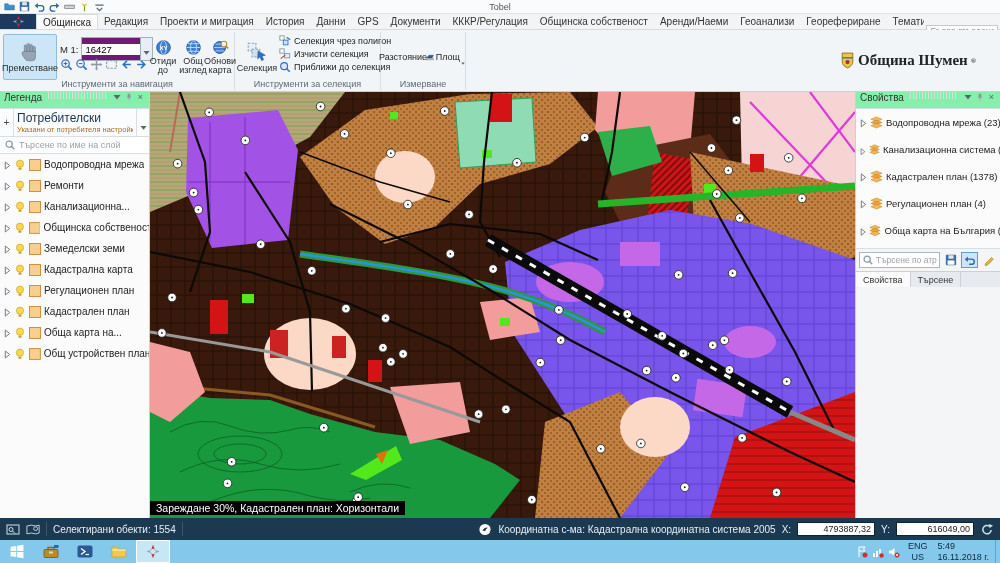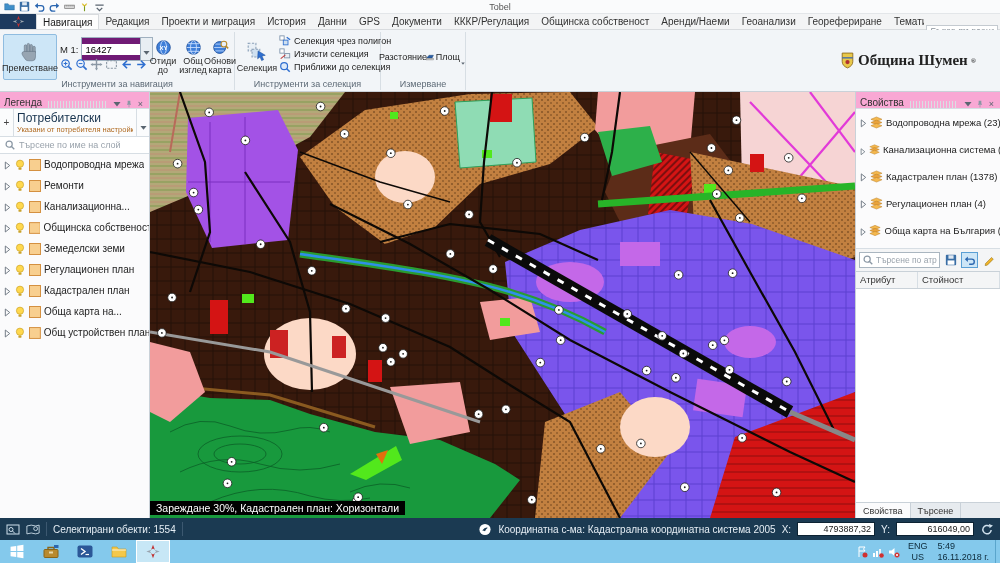--- a/index.html
+++ b/index.html
@@ -49,21 +49,21 @@
   .measure-btn{position:absolute;top:3px;width:40px;height:44px;display:flex;flex-direction:row;align-items:center;justify-content:center;gap:1px;cursor:pointer}
   .measure-btn .blab{font-size:9px}
   .org-logo{position:absolute;right:24px;top:22px;display:flex;align-items:center;gap:3px;font-family:"Liberation Serif",serif;font-weight:bold;font-size:15px;color:#222}
   .org-logo sup{font-size:7px}
   .org-logo .ico{width:15px;height:17px}.org-logo svg{width:100%;height:100%}
 
   
   .main{position:absolute;left:0;top:92px;width:100%;height:426px;display:flex}
   .panel{background:#f4f5f6;border-right:1px solid #c9d1d8;display:flex;flex-direction:column}
   .panel.right{border-right:none;border-left:1px solid #c9d1d8}
-  .phead{height:17px;background:#f9a8d4;border-bottom:1px solid #d7dee4;display:flex;align-items:flex-end;padding:0 4px;gap:3px}
+  .phead{height:17px;background:#86efac;border-bottom:1px solid #d7dee4;display:flex;align-items:flex-start;padding:0 4px;gap:3px}
   .phead .ptitle{font-size:10px;color:#333}
   .phead .ptexture{flex:1;height:7px;background:repeating-linear-gradient(90deg,#d9dee3 0 1px,transparent 1px 3px);margin:0 3px}
   .phead .hic{width:9px;height:9px;display:flex;align-items:center;justify-content:center;font-size:9px;color:#5a6570;cursor:pointer}
   .phead .hic svg{width:8px;height:8px}
 
   
   .legend{width:150px}
   .profile-row{display:flex;align-items:stretch;border-bottom:1px solid #d7dee4;background:#fbfcfd}
   .plus-btn{width:14px;border-right:1px solid #d7dee4;display:flex;align-items:center;justify-content:center;font-size:10px;color:#444;cursor:pointer}
   .profile-main{flex:1;padding:2px 3px;overflow:hidden}
@@ -176,21 +176,21 @@
   <div class="tabbar">
     <div class="app-btn">
       <span class="ico"><svg viewBox="0 0 18 18">
             <polygon points="9,1 11.2,7 9,5.4 6.8,7" fill="#c03030"></polygon>
             <polygon points="9,17 11.2,11 9,12.6 6.8,11" fill="#c03030"></polygon>
             <polygon points="1,9 7,6.8 5.4,9 7,11.2" fill="#9aa4ae"></polygon>
             <polygon points="17,9 11,6.8 12.6,9 11,11.2" fill="#9aa4ae"></polygon>
           </svg></span>
     </div>
     <div id="tab-strip">
-        <div class="tab active">Навигация</div>
+        <div class="tab active">Общинска</div>
         <div class="tab">Редакция</div>
         <div class="tab">Проекти и миграция</div>
         <div class="tab">История</div>
         <div class="tab">Данни</div>
         <div class="tab">GPS</div>
         <div class="tab">Документи</div>
         <div class="tab">КККР/Регулация</div>
         <div class="tab">Общинска собственост</div>
         <div class="tab">Аренди/Наеми</div>
         <div class="tab">Геоанализи</div>
@@ -450,20 +450,33 @@
                 <path d="M1.5,1 L6.5,5 L1.5,9 Z" fill="none" stroke="#707a84" stroke-width="1.1"></path>
               </svg></span>
             <span class="ico12"><svg viewBox="0 0 12 14">
                 <circle cx="6" cy="5.5" r="4.2" fill="#ffd84d" stroke="#caa22a" stroke-width="0.8"></circle>
                 <rect x="4.2" y="9.8" width="3.6" height="2.8" rx="1" fill="#caa22a"></rect>
               </svg></span>
             <span class="ico12"><svg viewBox="0 0 12 12">
                 <rect x="0.5" y="0.5" width="11" height="11" fill="#f8cf8f" stroke="#d49040"></rect>
               </svg></span>
             <span class="lbl">Земеделски земи</span>
+          </div>
+          <div class="lrow">
+            <span class="exp"><svg viewBox="0 0 8 10">
+                <path d="M1.5,1 L6.5,5 L1.5,9 Z" fill="none" stroke="#707a84" stroke-width="1.1"></path>
+              </svg></span>
+            <span class="ico12"><svg viewBox="0 0 12 14">
+                <circle cx="6" cy="5.5" r="4.2" fill="#ffd84d" stroke="#caa22a" stroke-width="0.8"></circle>
+                <rect x="4.2" y="9.8" width="3.6" height="2.8" rx="1" fill="#caa22a"></rect>
+              </svg></span>
+            <span class="ico12"><svg viewBox="0 0 12 12">
+                <rect x="0.5" y="0.5" width="11" height="11" fill="#f8cf8f" stroke="#d49040"></rect>
+              </svg></span>
+            <span class="lbl">Кадастрална карта</span>
           </div>
           <div class="lrow">
             <span class="exp"><svg viewBox="0 0 8 10">
                 <path d="M1.5,1 L6.5,5 L1.5,9 Z" fill="none" stroke="#707a84" stroke-width="1.1"></path>
               </svg></span>
             <span class="ico12"><svg viewBox="0 0 12 14">
                 <circle cx="6" cy="5.5" r="4.2" fill="#ffd84d" stroke="#caa22a" stroke-width="0.8"></circle>
                 <rect x="4.2" y="9.8" width="3.6" height="2.8" rx="1" fill="#caa22a"></rect>
               </svg></span>
             <span class="ico12"><svg viewBox="0 0 12 12">
@@ -841,27 +854,20 @@
                 <path d="M4,6 h5 a3,3 0 1 1 0,6 h-3" fill="none" stroke="#2a66b0" stroke-width="1.6"></path>
                 <polygon points="4.5,2.8 4.5,9.2 1,6" fill="#2a66b0"></polygon>
               </svg></span>
           </div>
         <div class="tool-sq">
             <span class="ico12"><svg viewBox="0 0 14 14">
                 <path d="M3,11 L10,4 L12,6 L5,13 L2.5,13.5 Z" fill="#f0b429" stroke="#8a6a10" stroke-width="0.6"></path>
               </svg></span>
           </div>
       </div>
-      <div class="attr-table">
-        <div class="ath">
-          <div>Атрибут</div>
-          <div style="flex:1">Стойност</div>
-        </div>
-        <div style="flex:1"></div>
-      </div>
       <div class="btabs">
         <div class="btab active">Свойства</div>
         <div class="btab">Търсене</div>
       </div>
     </div>
   </div>
 
   <div class="statusbar">
     <span class="sic"><svg viewBox="0 0 14 12">
           <rect x="1" y="1.5" width="12" height="9" fill="none" stroke="#cfe0ec" stroke-width="1"></rect>

